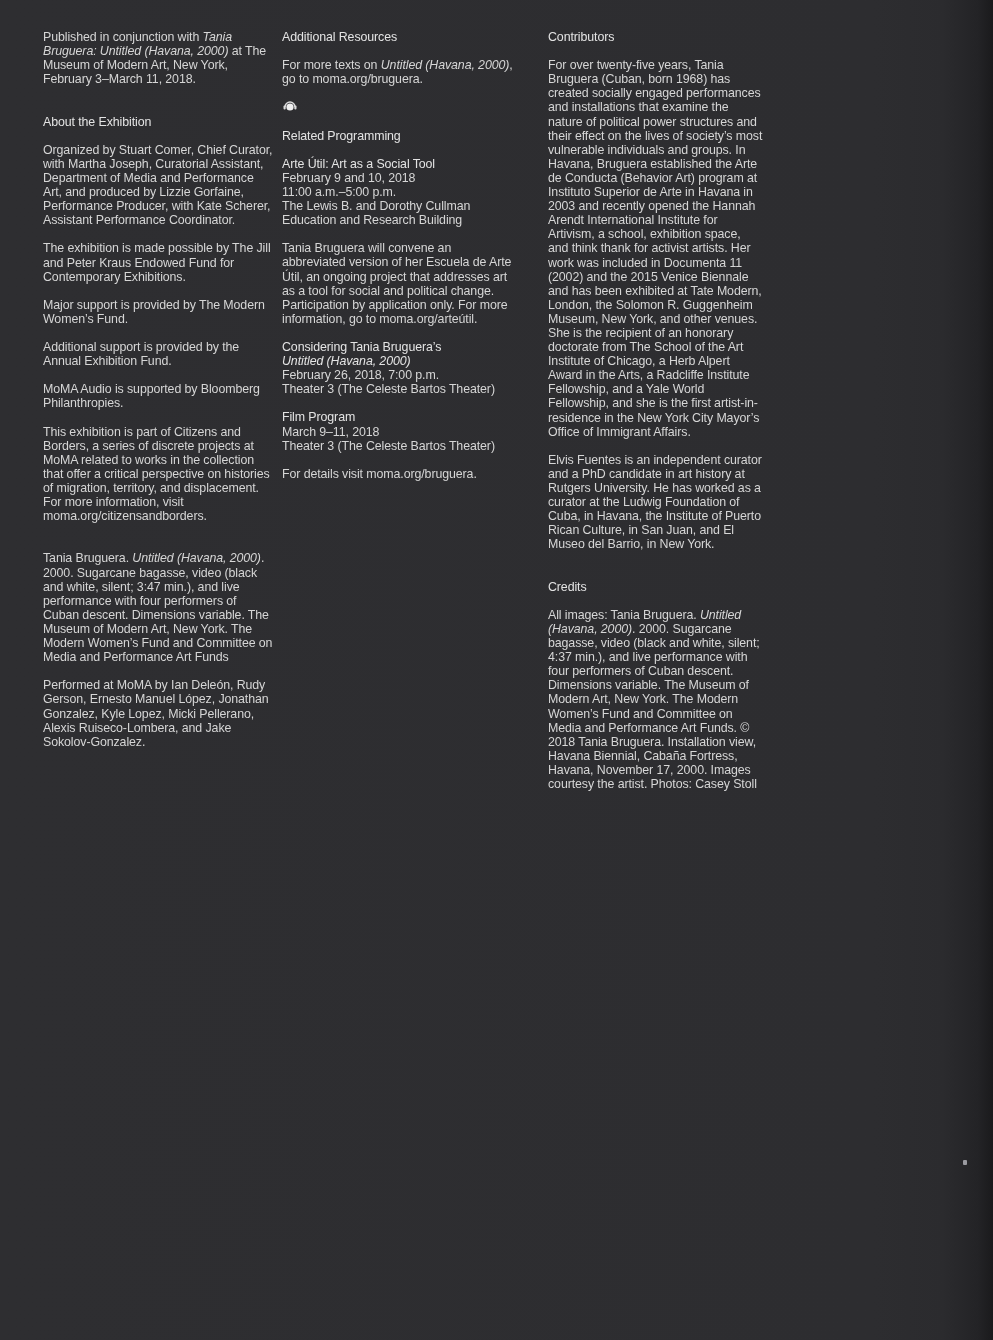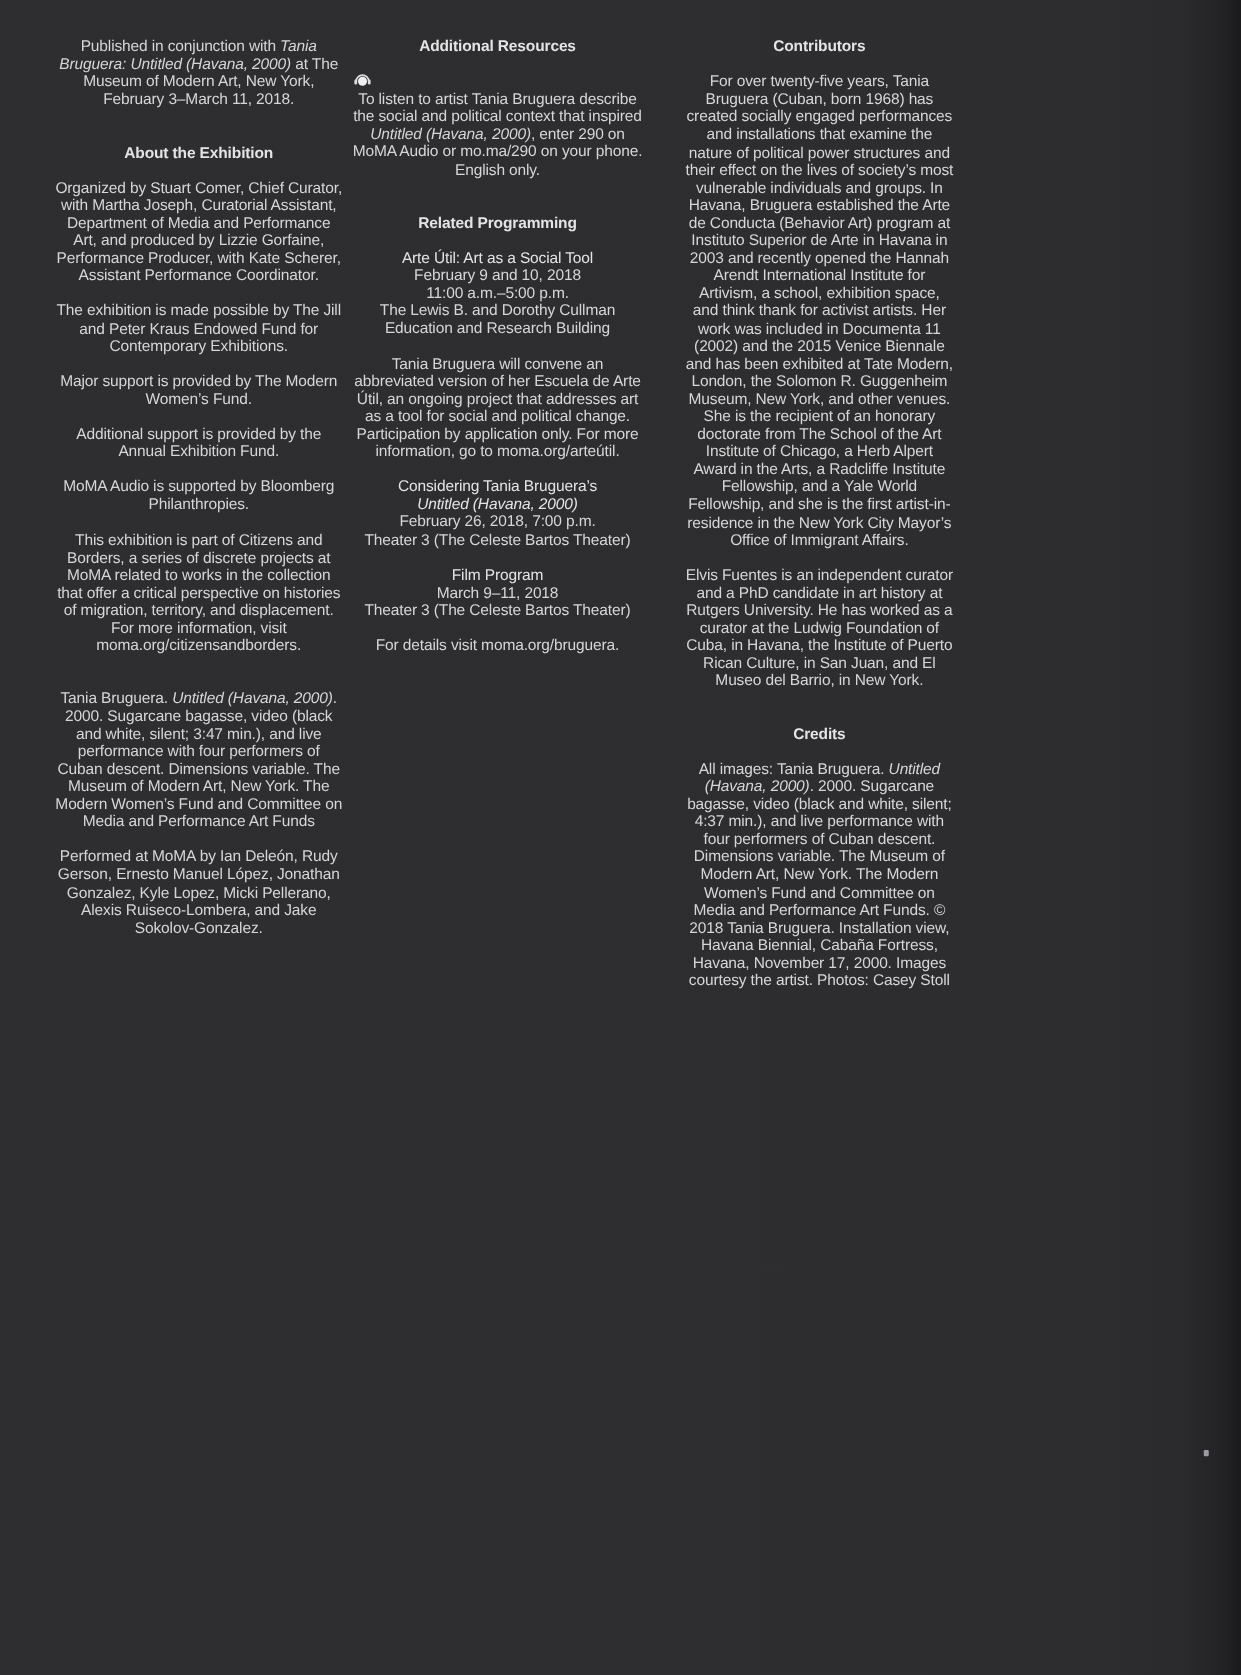--- a/index.html
+++ b/index.html
@@ -14,22 +14,22 @@
     position: absolute; inset: 0;
     background: linear-gradient(to right, #2e2e31 0%, #2d2d30 88%, #2b2b2e 95%, #232326 98.5%, #1a1a1c 100%);
   }
   .col {
     position: absolute; top: 30px; width: 232px;
     font-size: 12.4px; line-height: 14.1px; letter-spacing: -0.1px;
   }
   .col1 { left: 43px; }
   .col2 { left: 282px; }
   .col3 { left: 548px; width: 215px; }
-  p { margin: 0 0 14.1px 0; white-space: pre-line; text-align: center; }
-  .h { font-weight: bold; color: #e4e4e4; margin-bottom: 14.1px; }
+  p { margin: 0 0 14.1px 0; white-space: pre-line; }
+  .h { font-weight: normal; color: #e4e4e4; margin-bottom: 14.1px; }
   .sub { font-weight: normal; color: #e4e4e4; display: block; }
   i { font-style: italic; }
   .gap { height: 14.1px; }
   .audio-icon { display: block; width: 16px; height: 12px; margin-bottom: 2px; position: relative; }
   .audio-icon svg { display: block; }
   .speck { position: absolute; left: 963px; top: 1160px; width: 4px; height: 5px; background: #9a9aa0; border-radius: 1px; }
 </style>
 </head>
 <body>
 
@@ -45,29 +45,29 @@
     <p>Additional support is provided by the Annual Exhibition Fund.</p>
     <p>MoMA Audio is supported by Bloomberg Philanthropies.</p>
     <p>This exhibition is part of Citizens and Borders, a series of discrete projects at MoMA related to works in the collection that offer a critical perspective on histories of migration, territory, and displacement. For more information, visit moma.org/citizensandborders.</p>
     <div class="gap"></div>
     <p><span>Tania Bruguera. </span><i>Untitled (Havana, 2000)</i><span>. 2000. Sugarcane bagasse, video (black and white, silent; 3:47 min.), and live performance with four performers of Cuban descent. Dimensions variable. The Museum of Modern Art, New York. The Modern Women’s Fund and Committee on Media and Performance Art Funds</span></p>
     <p>Performed at MoMA by Ian Deleón, Rudy Gerson, Ernesto Manuel López, Jonathan Gonzalez, Kyle Lopez, Micki Pellerano, Alexis Ruiseco-Lombera, and Jake Sokolov-Gonzalez.</p>
   </div>
 
   <div class="col col2">
     <p class="h">Additional Resources</p>
+    <p><span>For more texts on </span><i>Untitled (Havana, 2000)</i><span>, go to moma.org/bruguera.</span></p>
     <span class="audio-icon">
       <svg width="16" height="12" viewBox="0 0 16 12">
         <path d="M3 7 A5 5 0 0 1 13 7" fill="none" stroke="#dcdcdc" stroke-width="1.4"></path>
         <rect x="1.5" y="5.5" width="2.2" height="4" rx="1" fill="#dcdcdc"></rect>
         <rect x="12.3" y="5.5" width="2.2" height="4" rx="1" fill="#dcdcdc"></rect>
         <circle cx="8" cy="7" r="3.6" fill="#f0f0f0"></circle>
       </svg>
     </span>
-    <p><span>To listen to artist Tania Bruguera describe the social and political context that inspired </span><i>Untitled (Havana, 2000)</i><span>, enter 290 on MoMA Audio or mo.ma/290 on your phone. English only.</span></p>
     <div class="gap"></div>
     <p class="h">Related Programming</p>
 
     <p><span class="sub">Arte Útil: Art as a Social Tool</span><span style="display:block">February 9 and 10, 2018</span><span style="display:block">11:00 a.m.–5:00 p.m.</span><span style="display:block">The Lewis B. and Dorothy Cullman Education and Research Building</span></p>
     <p>Tania Bruguera will convene an abbreviated version of her Escuela de Arte Útil, an ongoing project that addresses art as a tool for social and political change. Participation by application only. For more information, go to moma.org/arteútil.</p>
 
     <p><span class="sub">Considering Tania Bruguera’s</span><i class="sub">Untitled (Havana, 2000)</i><span style="display:block">February 26, 2018, 7:00 p.m.</span><span style="display:block">Theater 3 (The Celeste Bartos Theater)</span></p>
 
     <p><span class="sub">Film Program</span><span style="display:block">March 9–11, 2018</span><span style="display:block">Theater 3 (The Celeste Bartos Theater)</span></p>
     <p>For details visit moma.org/bruguera.</p>

